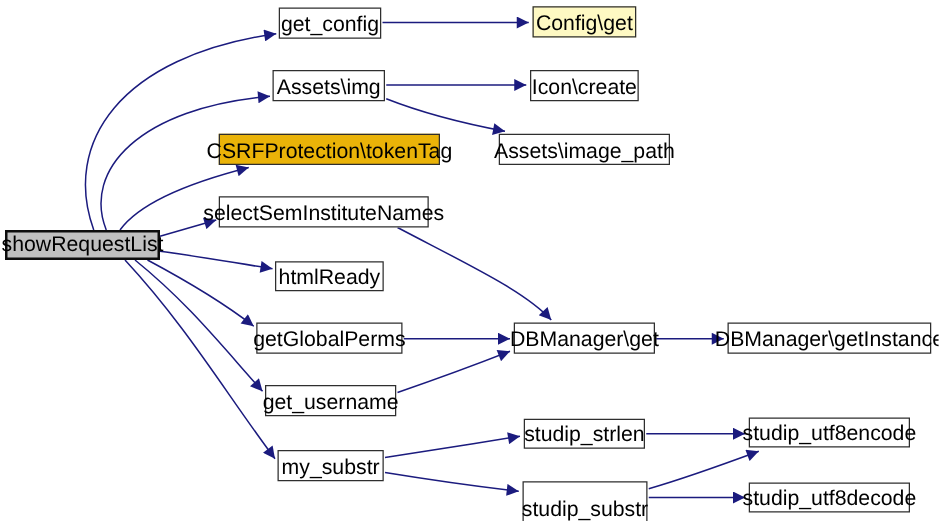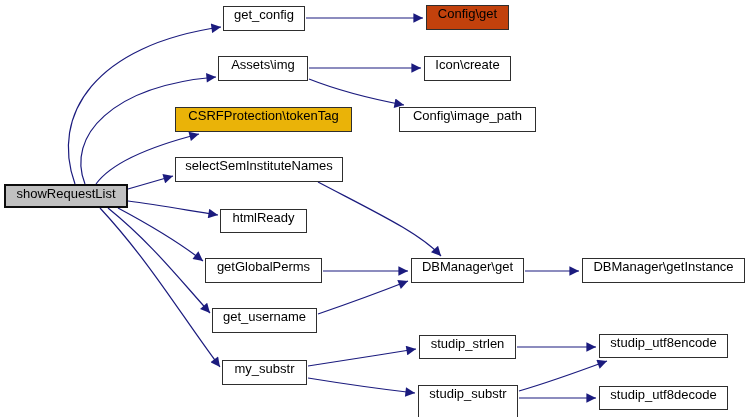--- a/index.html
+++ b/index.html
@@ -21,23 +21,23 @@
     top: 0;
     width: 751px;
     height: 417px;
   }
   .node {
     position: absolute;
     box-sizing: border-box;
     background: #ffffff;
     border: 1px solid #2e2e2e;
     display: flex;
-    align-items: flex-start;
+    align-items: flex-end;
     justify-content: center;
-    font-size: 13px;
+    font-size: 17px;
     color: #000000;
     white-space: nowrap;
     cursor: pointer;
   }
   .node.highlighted {
     border: 2px solid #0d0d0d;
     cursor: default;
   }
 </style>
 </head>
@@ -73,31 +73,31 @@
         <path d="M519,398 L596,398" fill="none" stroke="#1b1b7e" stroke-width="1.2" marker-end="url(#arrowhead)"></path>
       </g>
   </svg>
   <div id="node-layer">
       <div class="node highlighted" style="left: 4px; top: 184px; width: 124px; height: 24px; background: rgb(192, 192, 192);">
         <span>showRequestList</span>
       </div>
       <div class="node" style="left: 223px; top: 6px; width: 82px; height: 25px; background: rgb(255, 255, 255);">
         <span>get_config</span>
       </div>
-      <div class="node" style="left: 426px; top: 5px; width: 83px; height: 25px; background: #c2410c;">
+      <div class="node" style="left: 426px; top: 5px; width: 83px; height: 25px; background: #fef9c3;">
         <span>Config\get</span>
       </div>
       <div class="node" style="left: 218px; top: 56px; width: 90px; height: 25px; background: rgb(255, 255, 255);">
         <span>Assets\img</span>
       </div>
       <div class="node" style="left: 424px; top: 56px; width: 87px; height: 25px; background: rgb(255, 255, 255);">
         <span>Icon\create</span>
       </div>
       <div class="node" style="left: 399px; top: 107px; width: 137px; height: 25px; background: rgb(255, 255, 255);">
-        <span>Config\image_path</span>
+        <span>Assets\image_path</span>
       </div>
       <div class="node" style="left: 175px; top: 107px; width: 177px; height: 25px; background: #eab308;">
         <span>CSRFProtection\tokenTag</span>
       </div>
       <div class="node" style="left: 175px; top: 157px; width: 168px; height: 25px; background: rgb(255, 255, 255);">
         <span>selectSemInstituteNames</span>
       </div>
       <div class="node" style="left: 220px; top: 209px; width: 87px; height: 24px; background: rgb(255, 255, 255);">
         <span>htmlReady</span>
       </div>

